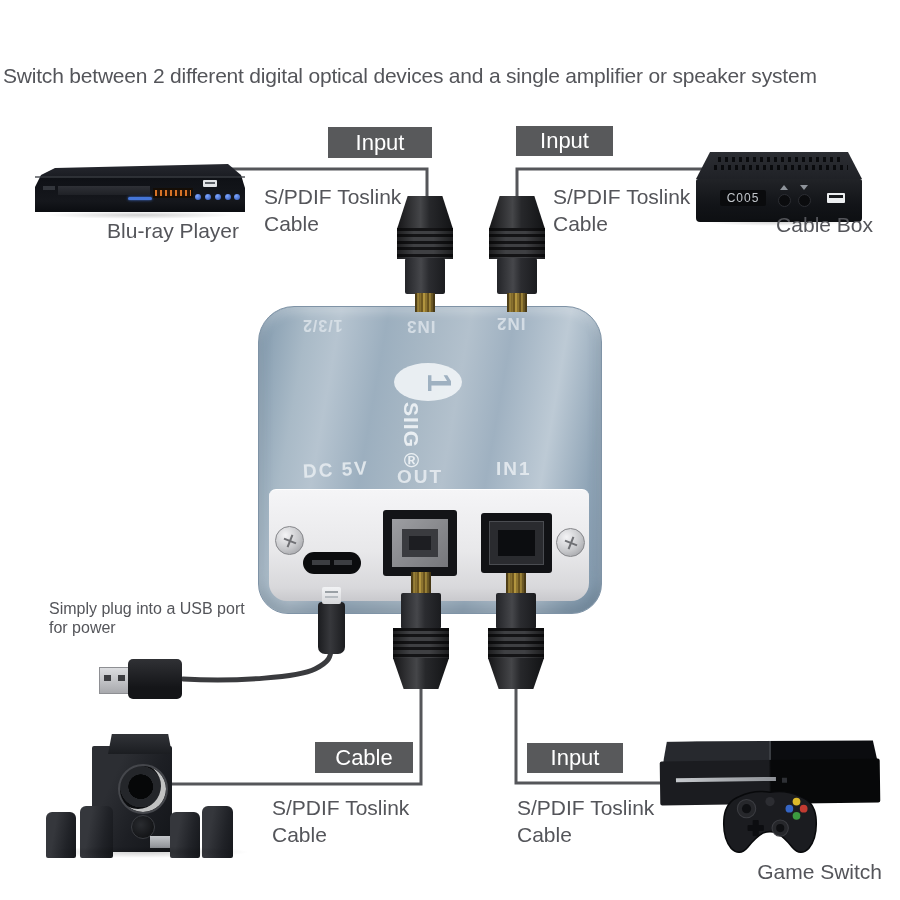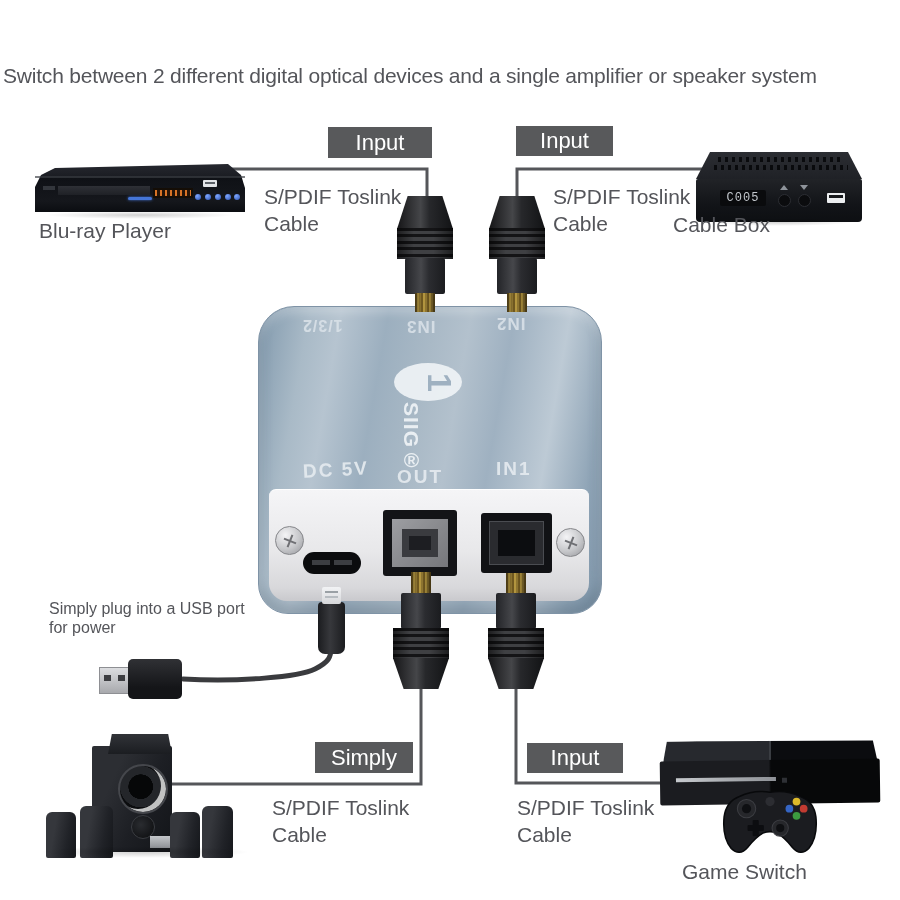--- a/index.html
+++ b/index.html
@@ -7,21 +7,21 @@
          font-family:"Liberation Sans",sans-serif;}
   .abs{position:absolute;}
   
   .title{left:3px;top:6px;font-size:45px;font-weight:700;color:#515257;letter-spacing:-1.5px;z-index:4;}
   .subtitle{left:3px;top:64px;font-size:21px;color:#54555a;letter-spacing:-0.2px;z-index:4;}
   
   .line-svg{position:absolute;left:0;top:0;width:900px;height:900px;z-index:1;pointer-events:none;}
   
   .badge{background:#58595b;color:#fff;font-size:22px;display:flex;align-items:center;justify-content:center;z-index:4;}
   .cable-label{color:#54555a;font-size:21px;line-height:1.3;z-index:4;width:152px;}
-  .dev-label{color:#54555a;font-size:21px;text-align:left;width:200px;z-index:4;}
+  .dev-label{color:#54555a;font-size:21px;text-align:right;width:200px;z-index:4;}
   .annotation{color:#54555a;font-size:16px;line-height:1.18;width:200px;z-index:4;}
   
   .shadow{background:radial-gradient(ellipse at center,rgba(0,0,0,0.18),rgba(0,0,0,0) 70%);z-index:1;}
   
   .bluray{left:35px;top:163px;width:210px;height:56px;z-index:2;}
   .br-body{left:0;top:0;width:210px;height:49px;
      clip-path:polygon(20px 5px,193px 1px,206px 12px,210px 25px,210px 49px,0 49px,0 24px,6px 12px);
      background:linear-gradient(180deg,#272930 0px,#1b1d23 13px,#0f1116 15px,#15171c 38px,#0b0d11 49px);}
   .br-edge{left:0;top:13px;width:210px;height:2px;background:#3a3d44;opacity:.65;}
   .br-tray{left:23px;top:23px;width:92px;height:9px;background:linear-gradient(180deg,#2e3036,#1f2126);}
@@ -33,21 +33,21 @@
   .br-dot{width:6px;height:6px;border-radius:50%;background:radial-gradient(circle at 35% 30%,#7fa8ff,#2a4fae);}
   .br-mark{left:8px;top:23px;width:12px;height:4px;background:#33363c;}
   
   .cablebox{left:696px;top:152px;width:166px;height:72px;z-index:2;}
   .cb-top{left:0;top:0;width:166px;height:27px;clip-path:polygon(14px 0,152px 0,166px 27px,0 27px);
           background:linear-gradient(180deg,#2c2e33,#1f2126);}
   .cb-vent{height:5px;background:repeating-linear-gradient(90deg,rgba(4,5,7,.85) 0 3px,transparent 3px 7px);}
   .cb-front{left:0;top:27px;width:166px;height:43px;border-radius:2px 2px 4px 4px;
             background:linear-gradient(180deg,#212327,#121418 60%,#0d0f12);}
   .cb-display{left:24px;top:11px;width:46px;height:16px;background:#0a0b0d;border-radius:2px;
-              color:#c2c6cb;font-family:Liberation Mono, monospace;font-size:12px;line-height:16px;text-align:center;letter-spacing:1px;}
+              color:#c2c6cb;font-family:Liberation Sans, sans-serif;font-size:12px;line-height:16px;text-align:center;letter-spacing:1px;}
   .cb-btn{width:11px;height:11px;border-radius:50%;background:#0b0c0e;border:1px solid #2c2e33;}
   .cb-arrow-up{width:0;height:0;border-left:4px solid transparent;border-right:4px solid transparent;border-bottom:5px solid #8e939a;}
   .cb-arrow-down{width:0;height:0;border-left:4px solid transparent;border-right:4px solid transparent;border-top:5px solid #8e939a;}
   .cb-usb{left:131px;top:14px;width:18px;height:10px;background:#eceef0;border-radius:1px;}
   .cb-usb i{position:absolute;left:2px;top:2px;right:2px;height:3px;background:#17191c;}
   
   .switch{left:258px;top:306px;width:342px;height:306px;z-index:2;}
   .sw-body{left:0;top:0;width:342px;height:306px;border-radius:36px 36px 30px 30px;border:1px solid #7f93a6;
     background:
       linear-gradient(100deg,#8199ad 0%,#a9bac7 13%,#b6c4d0 21%,#9cafbf 33%,#a9b9c6 45%,#b3c1cd 54%,#9fb1c1 65%,#bdcad5 79%,#90a5b7 91%,#7e95a9 100%);
@@ -136,21 +136,21 @@
   <svg class="line-svg" viewBox="0 0 900 900">
     <path d="M224,169 H427 V199" stroke="#55565a" stroke-width="3" fill="none"></path>
     <path d="M517,199 V169 H708" stroke="#55565a" stroke-width="3" fill="none"></path>
     <path d="M421,687 V784 H172" stroke="#55565a" stroke-width="3" fill="none"></path>
     <path d="M516,687 V783 H666" stroke="#55565a" stroke-width="3" fill="none"></path>
     <path d="M183,679 C240,682 299,677 315,669 C329,662 331,657 331,648" stroke="#3a3b3e" stroke-width="5" fill="none" stroke-linecap="round"></path>
   </svg>
 
   <div class="abs badge" style="left:328px;top:127px;width:104px;height:31px;">Input</div>
   <div class="abs badge" style="left:516px;top:126px;width:97px;height:30px;">Input</div>
-  <div class="abs badge" style="left:315px;top:742px;width:98px;height:31px;">Simply</div>
+  <div class="abs badge" style="left:315px;top:742px;width:98px;height:31px;">Cable</div>
   <div class="abs badge" style="left:527px;top:743px;width:96px;height:30px;">Input</div>
 
   <div class="abs cable-label" style="left:264px;top:183px;">S/PDIF Toslink Cable</div>
   <div class="abs cable-label" style="left:553px;top:183px;">S/PDIF Toslink Cable</div>
   <div class="abs cable-label" style="left:272px;top:794px;">S/PDIF Toslink Cable</div>
   <div class="abs cable-label" style="left:517px;top:794px;">S/PDIF Toslink Cable</div>
 
   <div class="abs annotation" style="left:49px;top:600px;">Simply plug into a USB port for power</div>
 
   <div class="abs bluray">

